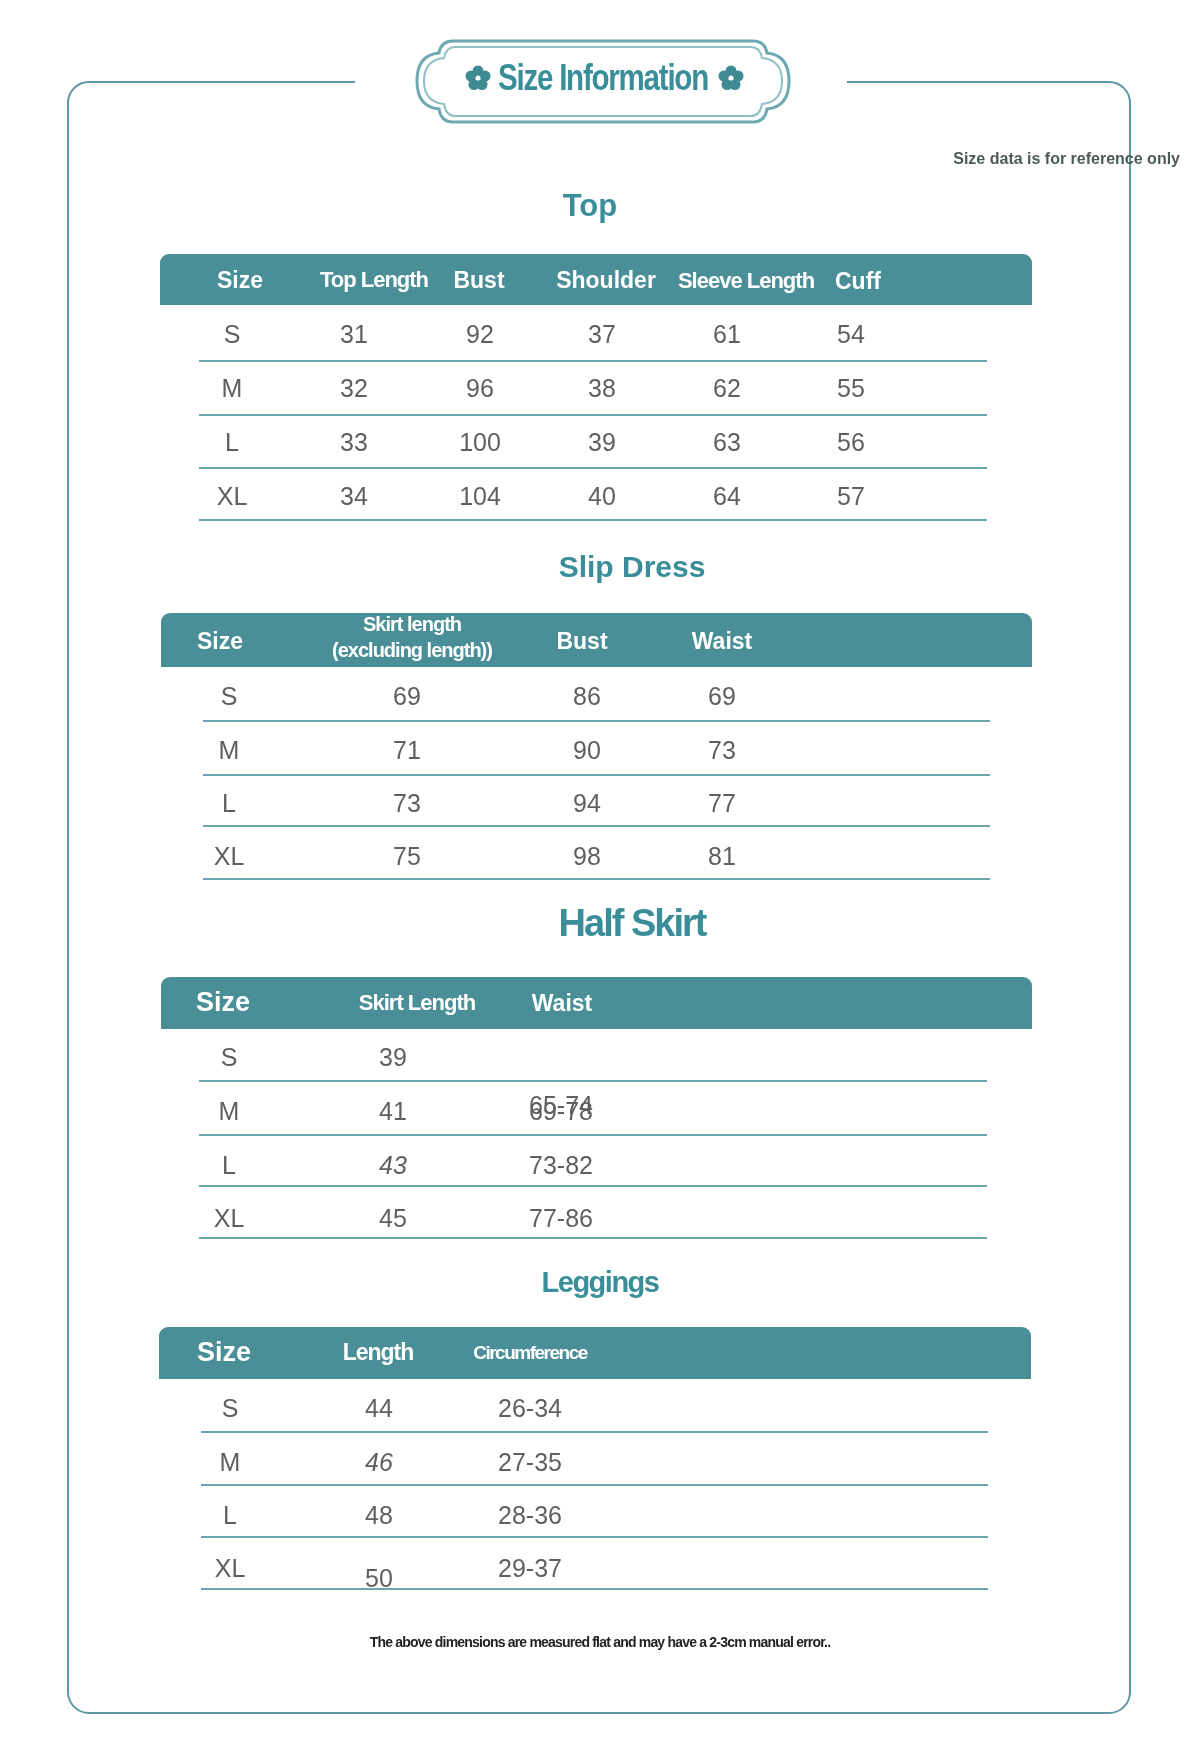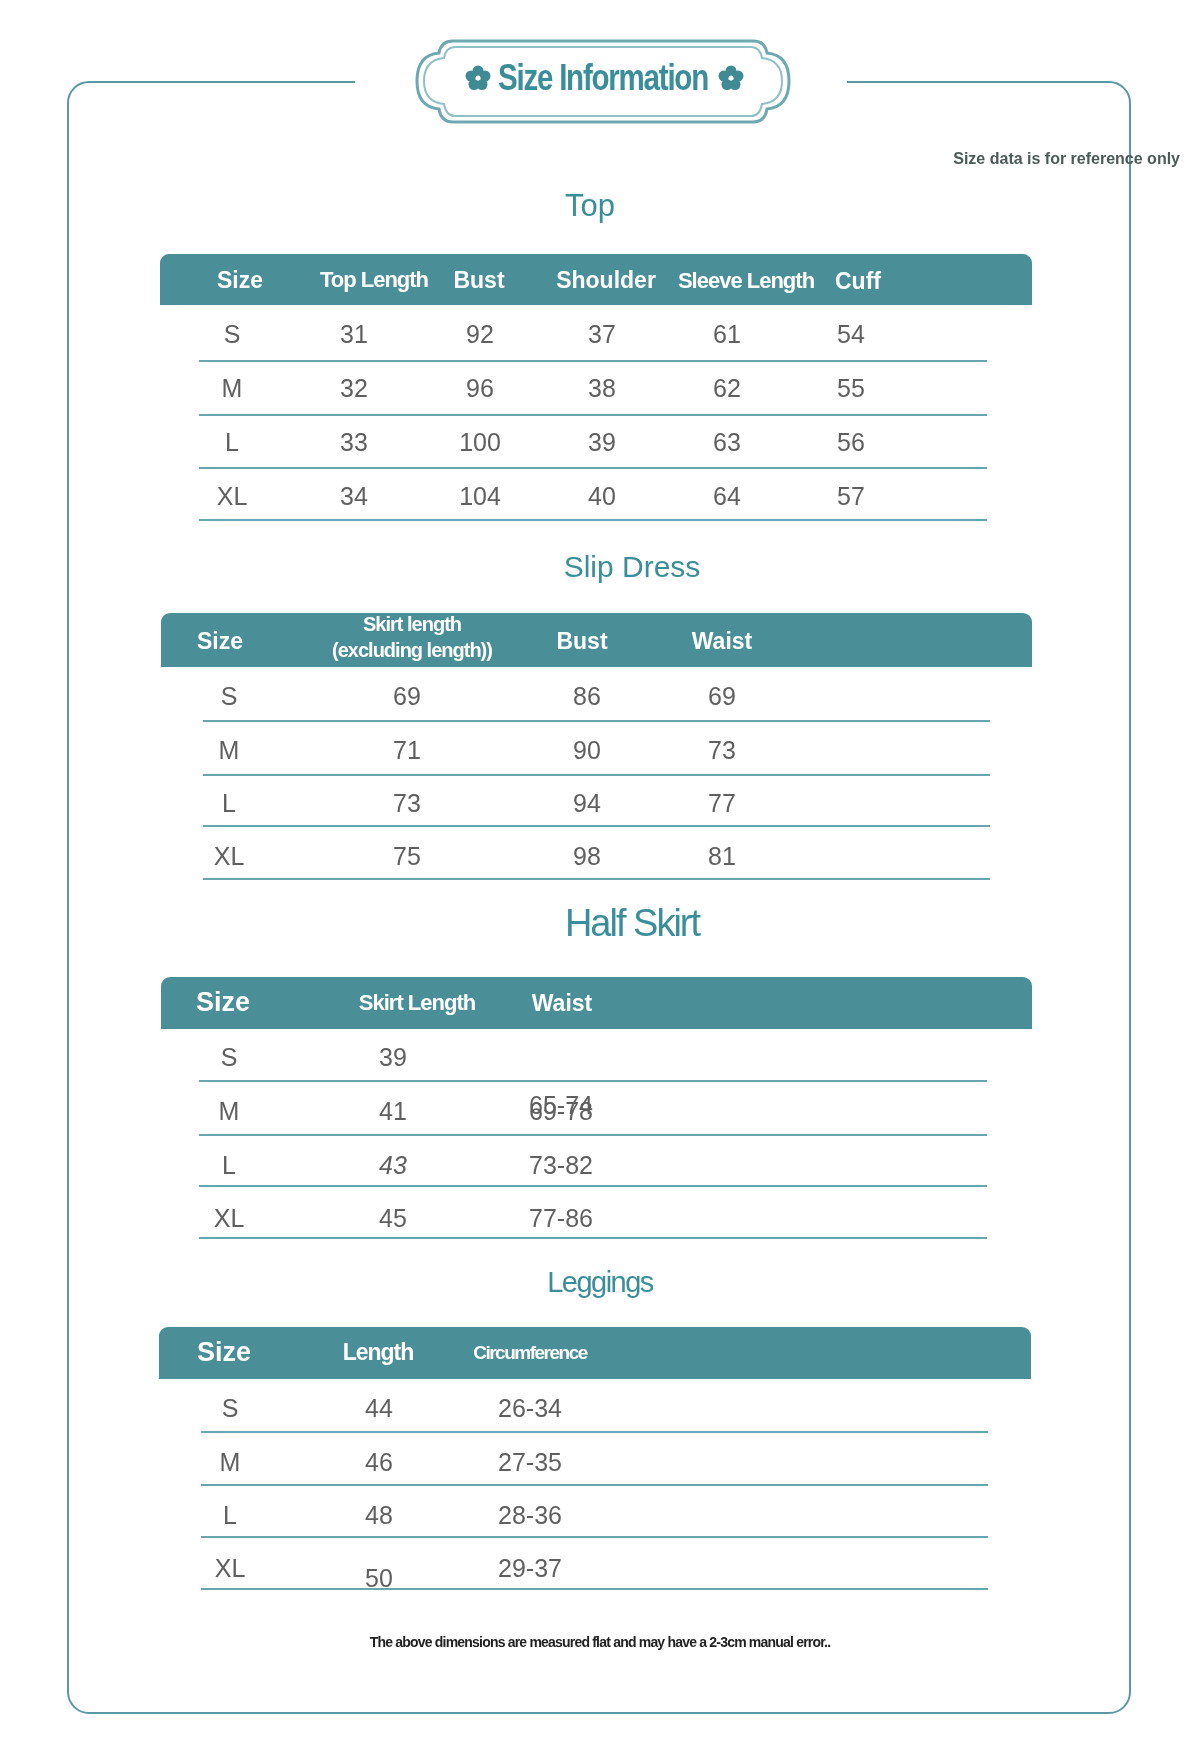--- a/index.html
+++ b/index.html
@@ -4,21 +4,21 @@
 <style>
   html, body { margin:0; padding:0; background:#ffffff; }
   body { width:1200px; height:1753px; position:relative; overflow:hidden; font-family:"Liberation Sans", sans-serif; }
   .frame { position:absolute; left:67px; top:81px; width:1064px; height:1633px; border:2.5px solid #5a99a3; border-radius:22px; box-sizing:border-box; }
   .frame-gap { position:absolute; left:355px; top:76px; width:492px; height:14px; background:#fff; }
   .plaque { position:absolute; left:413px; top:35px; width:380px; height:93px; }
   .plaque svg { position:absolute; left:0; top:0; }
   .plaque-title { position:absolute; left:0; right:0; top:22px; text-align:center; font-size:36px; font-weight:bold; color:#3a8e9a; letter-spacing:-1.5px; transform:scaleX(0.82); }
   .flower { position:absolute; top:30px; width:26px; height:26px; }
   .subtitle { position:absolute; left:0; width:1180px; top:150px; text-align:right; font-size:16px; font-weight:bold; color:#4c5a57; }
-  .section-title { position:absolute; left:0; width:1180px; text-align:center; font-weight:normal; color:#3a8e9a; }
+  .section-title { position:absolute; left:0; width:1180px; text-align:center; font-weight:bold; color:#3a8e9a; }
   .hdr { position:absolute; background:#4a8f97; border-radius:9px 9px 0 0; }
   .hdr span { position:absolute; color:#ffffff; font-weight:bold; transform:translateX(-50%); white-space:nowrap; }
   .cell { position:absolute; color:#5f5f5f; font-size:25px; transform:translateX(-50%); white-space:nowrap; }
   .rule { position:absolute; height:2px; background:#6aa5ad; }
   .note { position:absolute; left:0; width:1200px; top:1634px; text-align:center; font-size:14px; font-weight:bold; color:#222; letter-spacing:-0.8px; }
 </style>
 </head>
 <body>
 
 <div class="frame"></div>
@@ -186,21 +186,21 @@
 </div>
 <div>
   <div>
     <span class="cell" style="left:230px;top:1394px;">S</span>
     <span class="cell" style="left:379px;top:1394px;">44</span>
     <span class="cell" style="left:530px;top:1394px;">26-34</span>
   </div>
   <div class="rule" style="left:201px;top:1431px;width:787px;"></div>
   <div>
     <span class="cell" style="left:230px;top:1448px;">M</span>
-    <span class="cell" style="left:379px;top:1448px;">46</span>
+    <span class="cell" style="left:379px;top:1448px;font-style:italic;">46</span>
     <span class="cell" style="left:530px;top:1448px;">27-35</span>
   </div>
   <div class="rule" style="left:201px;top:1484px;width:787px;"></div>
   <div>
     <span class="cell" style="left:230px;top:1501px;">L</span>
     <span class="cell" style="left:379px;top:1501px;">48</span>
     <span class="cell" style="left:530px;top:1501px;">28-36</span>
   </div>
   <div class="rule" style="left:201px;top:1536px;width:787px;"></div>
   <div>

